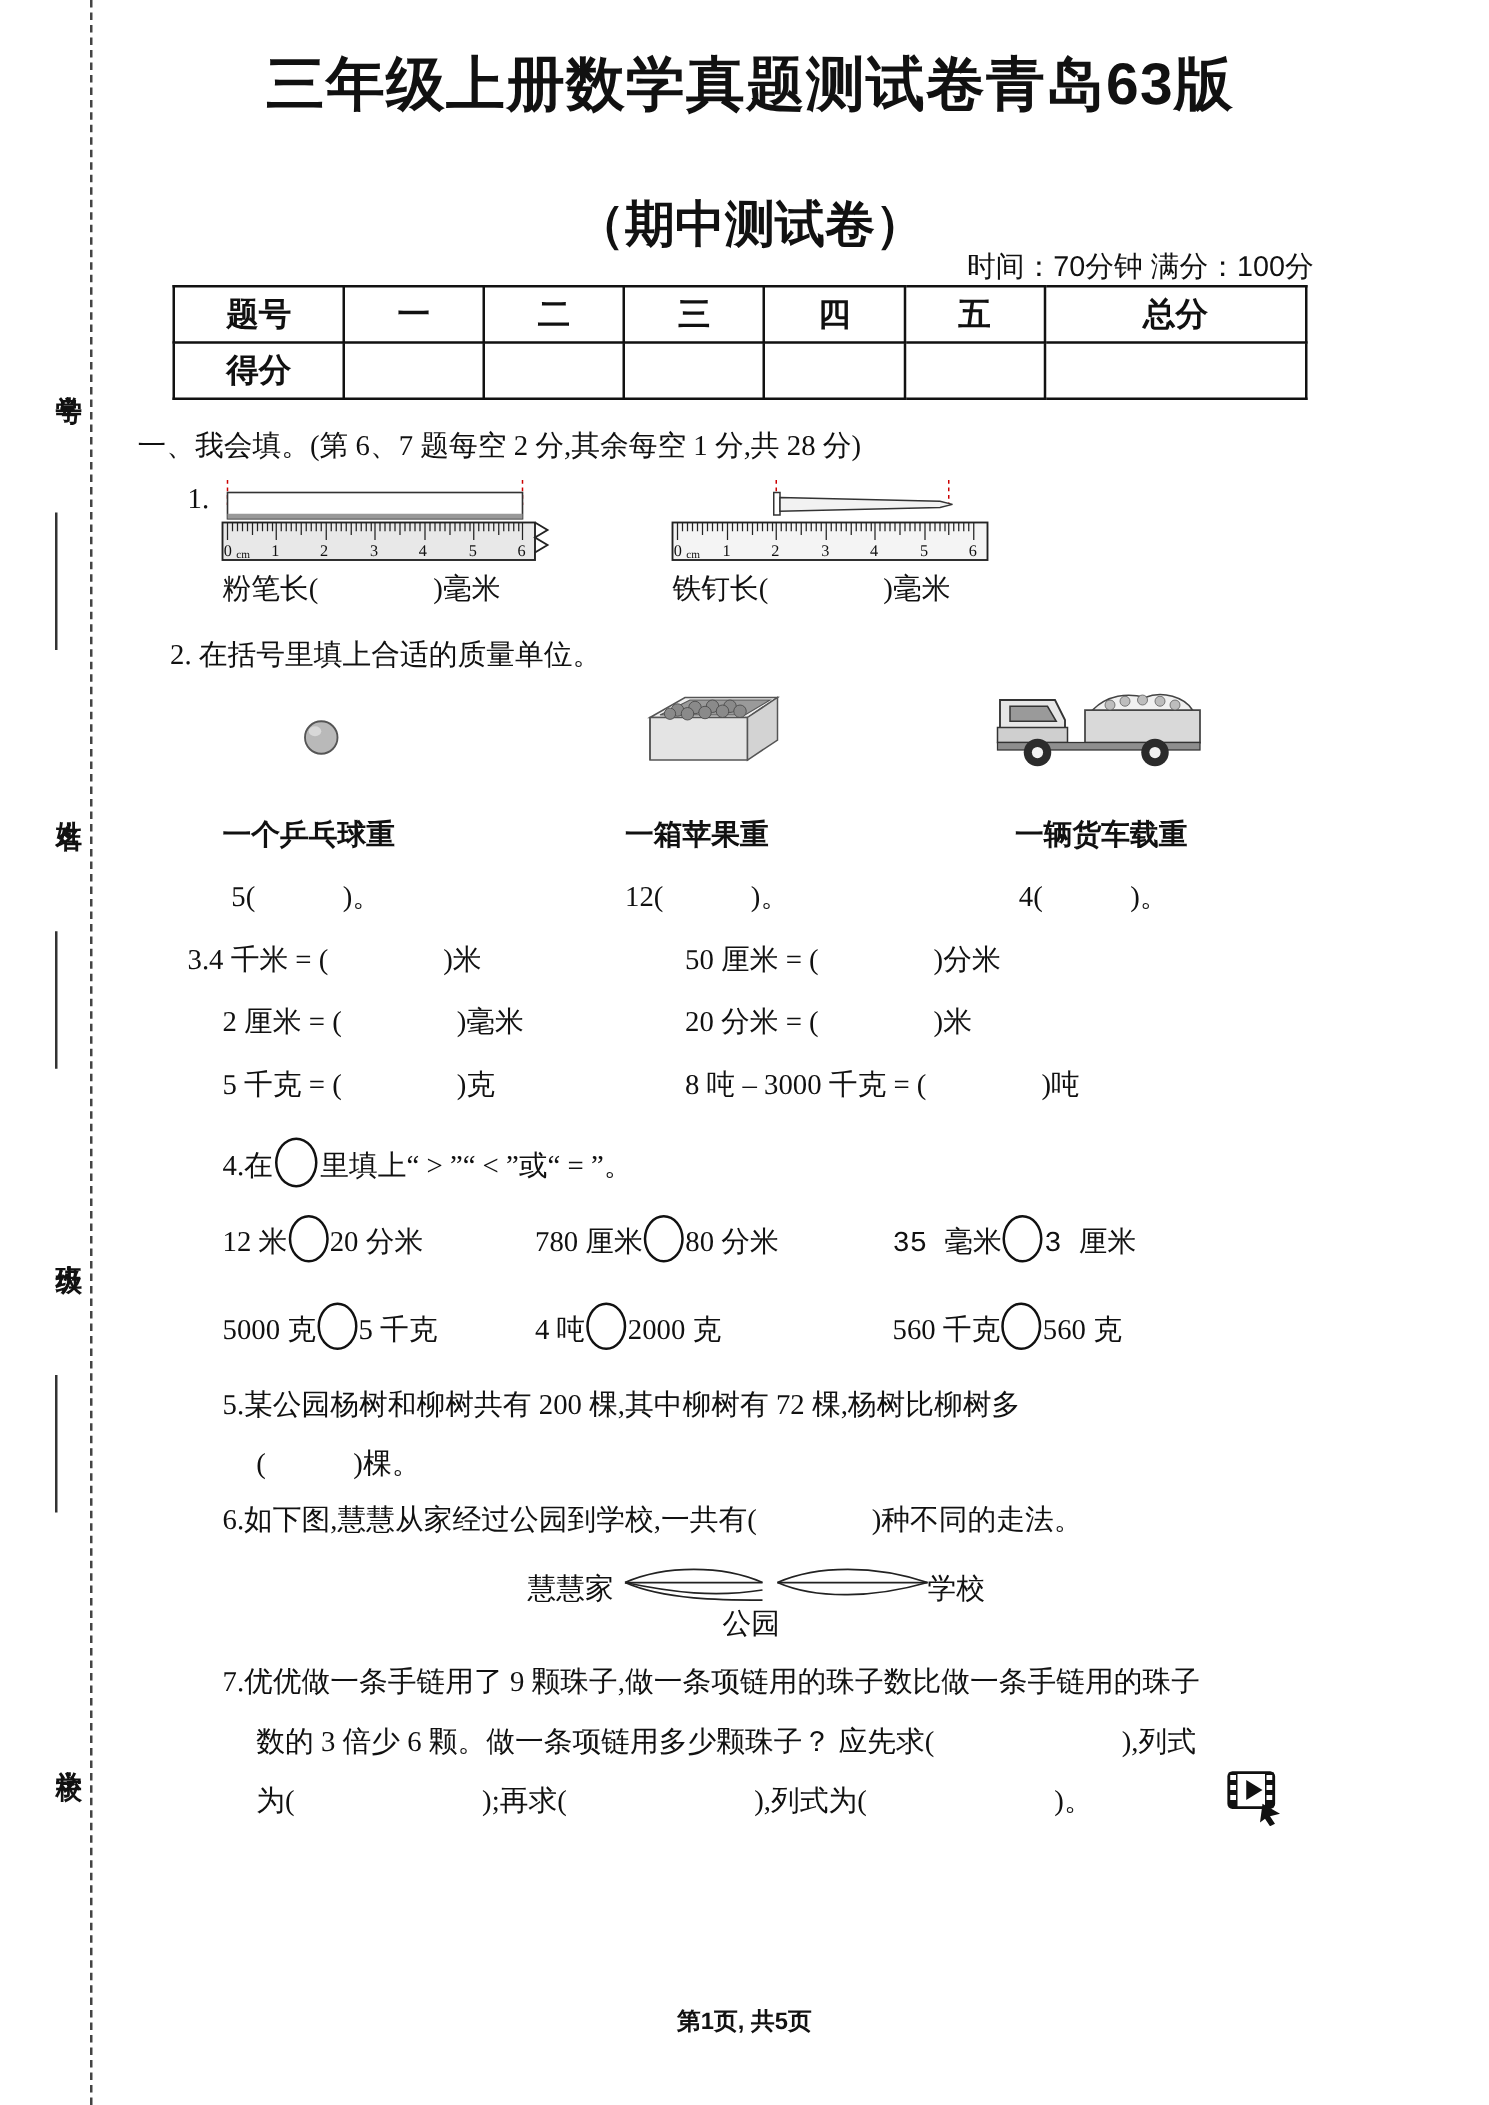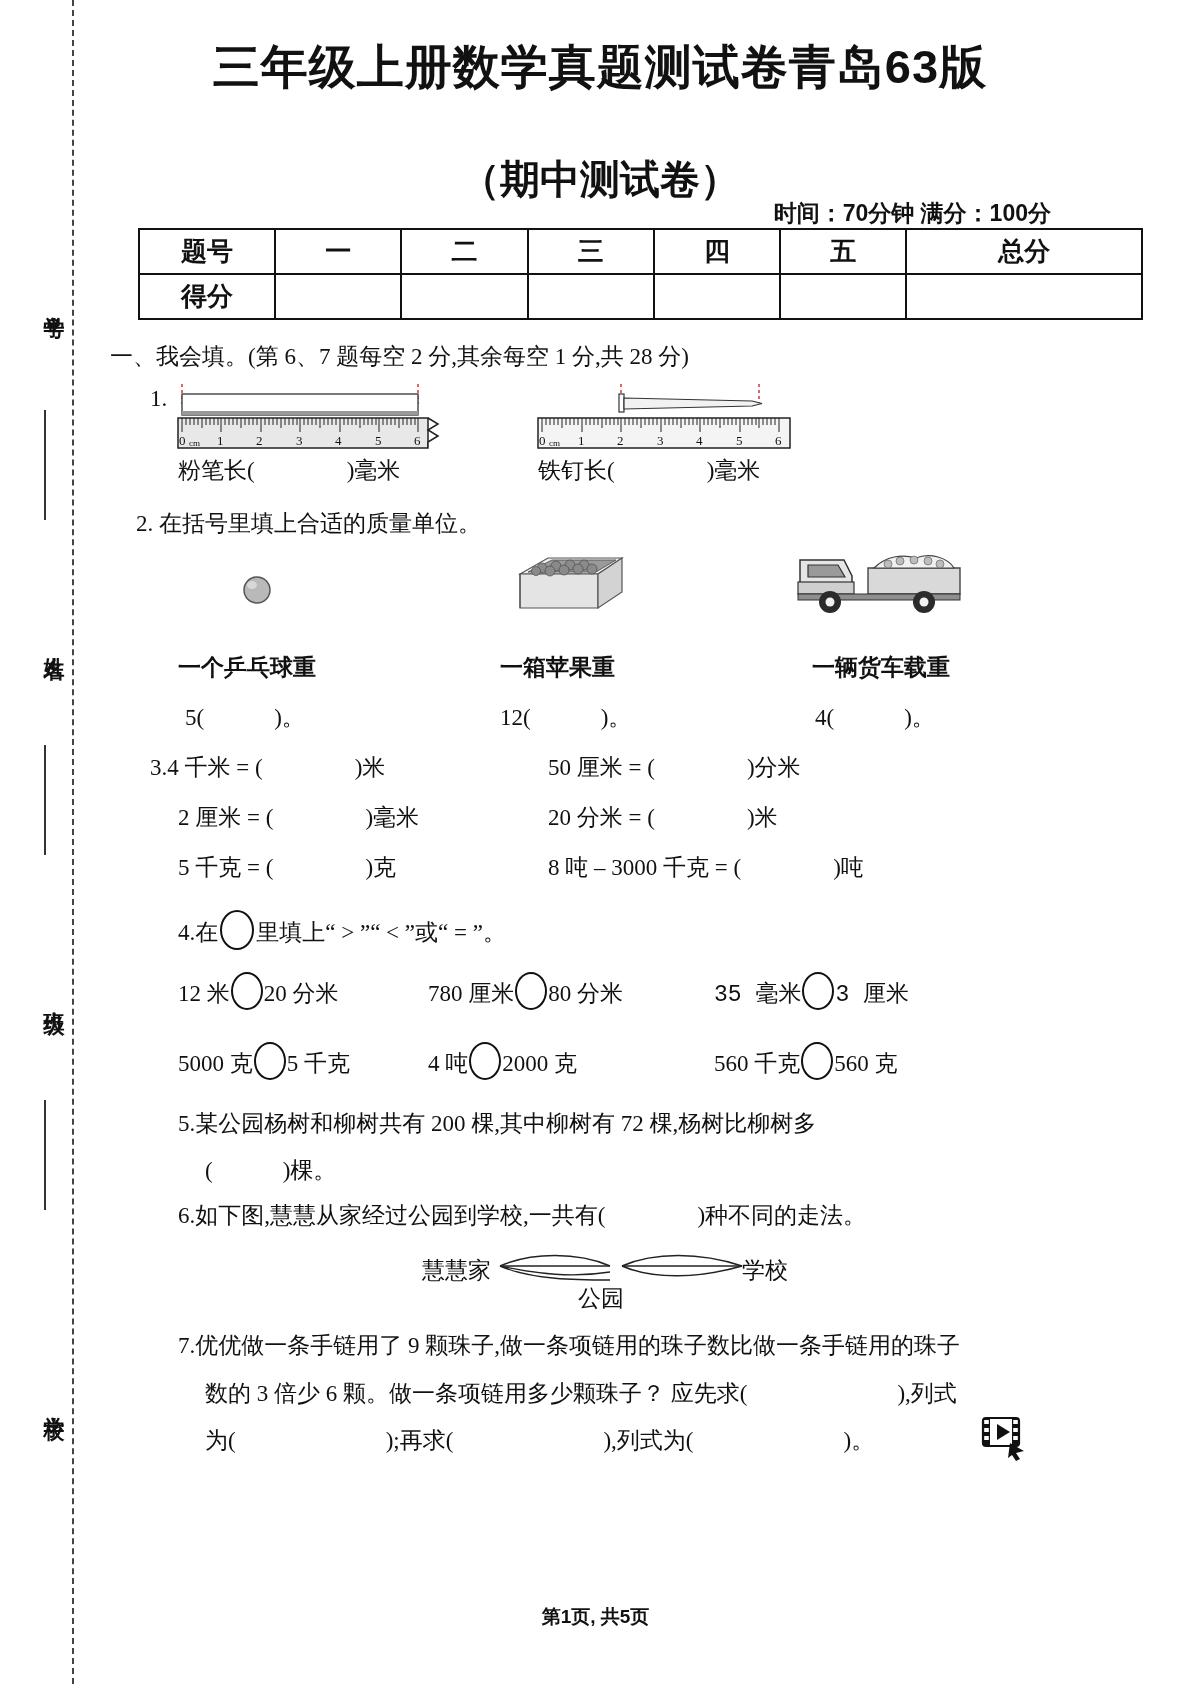--- a/index.html
+++ b/index.html
@@ -35,26 +35,26 @@
     letter-spacing:1px;
   }
   #title2{
     position:absolute;left:120px;top:118px;width:960px;
     text-align:center;font-weight:bold;font-size:40px;
     font-family:"Liberation Sans","DejaVu Sans",sans-serif;
     margin-top:34px;
   }
   #meta{
     position:absolute;right:140px;top:198px;
-    font-size:23px;font-weight:bold;
+    font-size:23px;font-weight:normal;
     font-family:"Liberation Sans","DejaVu Sans",sans-serif;
   }
   
   #score-table{
-    position:absolute;left:138px;top:228px;width:1005px;
+    position:absolute;left:138px;top:228px;width:908px;
     border-collapse:collapse;
   }
   #score-table td{
     border:2px solid #111;
     height:41px;
     text-align:center;
     font-weight:bold;
     font-size:26px;
     font-family:"Liberation Sans","DejaVu Sans",sans-serif;
   }

